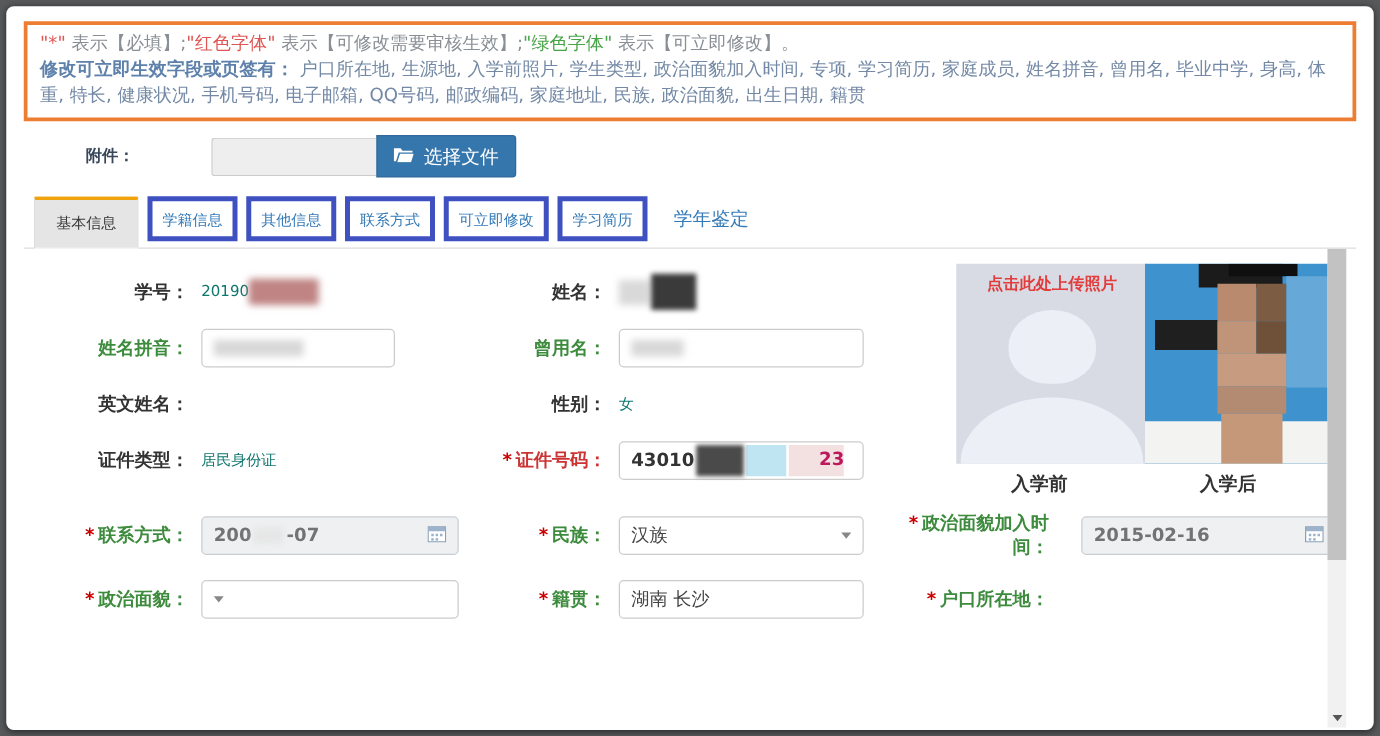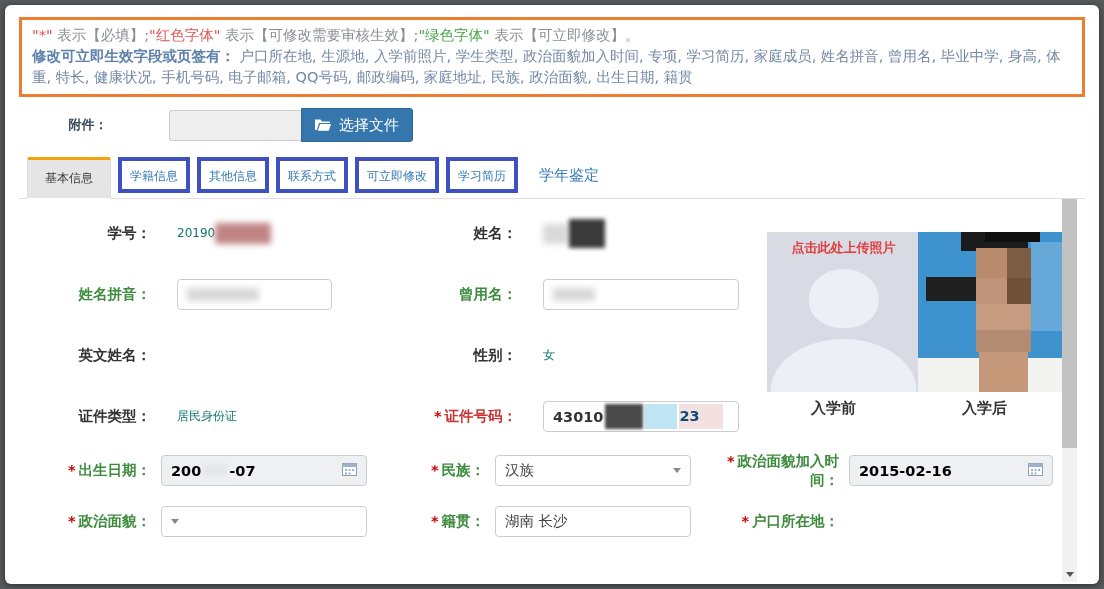--- a/index.html
+++ b/index.html
@@ -35,51 +35,51 @@
   .tabs { display:flex; align-items:flex-end; border-bottom:1px solid #ddd; margin-top:7px; padding:0 8px; gap:7px; height:46px; }
   .tab-active { background:#e5e5e5; border:1px solid #ddd; border-top:3px solid #f0a30a; border-bottom:1px solid #fff;
                 margin-bottom:-1px; padding:10px 17px 11px; color:#3a3a3a; font-size:12px; cursor:default; border-radius:2px 2px 0 0; }
   .tab-box { border:4px solid #3f51c1; padding:4px 8px; margin-bottom:5px; }
   .tab-link { color:#337ab7; font-size:12px; cursor:pointer; white-space:nowrap; }
   .tab-plain { padding:8px 14px; margin-bottom:5px; color:#337ab7; font-size:15px; cursor:pointer; }
 
   
   .form-wrap { position:relative; flex:1; padding:12px 30px 0 12px; overflow:hidden; }
   .form-upper { display:flex; }
-  .fgrid { display:grid; grid-template-columns:130px 212px 122px 1fr; grid-auto-rows:45px; align-items:center; flex:1;gap:16px; }
+  .fgrid { display:grid; grid-template-columns:130px 212px 122px 1fr; grid-auto-rows:45px; align-items:center; flex:1; }
   .fgrid2 { display:grid; grid-template-columns:130px 212px 122px 228px 126px 1fr; grid-auto-rows:51px; align-items:center; margin-top:6px; }
   .lbl { text-align:right; padding-right:10px; font-size:14.5px; font-weight:bold; color:#333; white-space:nowrap; }
   .lbl.green { color:#3d8b3d; } .lbl.red { color:#cc3333; }
   .lbl.wrap { white-space:normal; line-height:19px; }
   .req { color:#c00; margin-right:3px; font-weight:bold; }
   .val { color:#0f766e; font-size:12px; }
   .tinput { height:31px; border:1px solid #ccc; border-radius:4px; background:#fff; display:flex; align-items:center;
             padding:0 9px; font-size:14.5px; color:#444; gap:2px; }
-  .tinput.dis { background:#eef0f2; border-color:#c9ced4; font-weight:bold; color:#000000; justify-content:flex-start; }
+  .tinput.dis { background:#eef0f2; border-color:#c9ced4; font-weight:bold; color:#737373; justify-content:flex-start; }
   .sel { justify-content:space-between; cursor:pointer; }
   .arrow-down { width:0; height:0; border-left:4px solid transparent; border-right:4px solid transparent; border-top:5px solid #888; }
   .cal { margin-left:auto; flex:0 0 auto; }
-  .w155{width:155px;} .w195{width:196px;} .w205{width:206px;} .w200{width:204px;}
+  .w155{width:155px;} .w195{width:196px;} .w205{width:206px;} .w200{width:204px;margin-left:16px;}
 
   
   .blur-pink { display:inline-block; width:56px; height:21px; background:#c08484; border-radius:2px; filter:blur(3px); vertical-align:middle; }
   .blur-lite { display:inline-block; width:26px; height:20px; background:#d9d9d9; filter:blur(3px); vertical-align:middle; }
   .blur-dark { display:inline-block; width:36px; height:29px; background:#3a3a3a; filter:blur(2px); vertical-align:middle; }
   .blur-intext { display:inline-block; width:72px; height:13px; background:#d8d8d8; filter:blur(3px); }
   .blur-intext.sm { width:42px; }
   .id-dark { display:inline-block; width:38px; height:25px; background:#4a4a4a; filter:blur(1.5px); }
   .id-blue { display:inline-block; width:32px; height:25px; background:#bfe4f2; }
-  .id-tail { display:inline-block; width:44px; height:25px; background:#f2e1e0; color:#0c4a6e; font-weight:bold;
-             text-align:left; line-height:25px; filter:blur(.4px); }
+  .id-tail { display:inline-block; width:44px; height:25px; background:#f2e1e0; color:#be185d; font-weight:bold;
+             text-align:right; line-height:25px; filter:blur(.4px); }
   .blur-date { display:inline-block; width:24px; height:13px; background:#e6e6e6; filter:blur(2.5px); }
 
   
   .photos { width:318px; flex:0 0 auto; display:flex; gap:18px; justify-content:flex-end; padding-right:6px; }
   .photo-fig { width:133px; }
-  .photo-box { width:153px; height:160px; position:relative; overflow:hidden; cursor:pointer;margin-top:21px; }
+  .photo-box { width:153px; height:160px; position:relative; overflow:hidden; cursor:pointer; }
   .photo-before-box { background:#d8dbe4; }
   .sil-head { position:absolute; top:23%; left:50%; transform:translateX(-50%); width:46%; height:37%;
               background:#edeff6; border-radius:50% 50% 46% 46%; }
   .sil-body { position:absolute; bottom:-3%; left:50%; transform:translateX(-50%); width:96%; height:36%;
               background:#edeff6; border-radius:55% 55% 0 0 / 100% 100% 0 0; }
   .upload-overlay { position:absolute; top:7px; left:0; right:0; text-align:center; color:#e23c3c;
                     font-size:13px; font-weight:bold; white-space:nowrap; }
   .photo-after-box { background:#3e92cd; }
   .px { position:absolute; }
   .photo-cap { text-align:center; font-size:15px; font-weight:bold; color:#333; margin-top:7px; }
@@ -200,21 +200,21 @@
                 <div class="px" style="left:0;bottom:0;width:100%;height:21%;background:#f3f3f1;"></div>
                 <div class="px" style="left:40%;bottom:0;width:32%;height:25%;background:#c49878;"></div>
               </div>
               <div class="photo-cap">入学后</div>
             </div>
           </div>
         </div>
 
         <div class="fgrid2">
 
-          <div class="lbl green"><span class="req">*</span><span>出生日期：</span></div>
+          <div class="lbl green"><span class="req">*</span><span>联系方式：</span></div>
           <div>
               <div class="tinput dis w205">
                 <span>200</span>
                 <span class="blur-date"></span>
                 <span>-07</span>
                 <span class="cal"><svg width="15" height="14" viewBox="0 0 15 14">
                     <rect x="0.5" y="1.5" width="14" height="12" fill="#fff" stroke="#8aa0b8"></rect>
                     <rect x="0.5" y="1.5" width="14" height="3.5" fill="#9db3cc"></rect>
                     <rect x="3" y="7" width="2" height="2" fill="#9db3cc"></rect>
                     <rect x="6.5" y="7" width="2" height="2" fill="#9db3cc"></rect>

